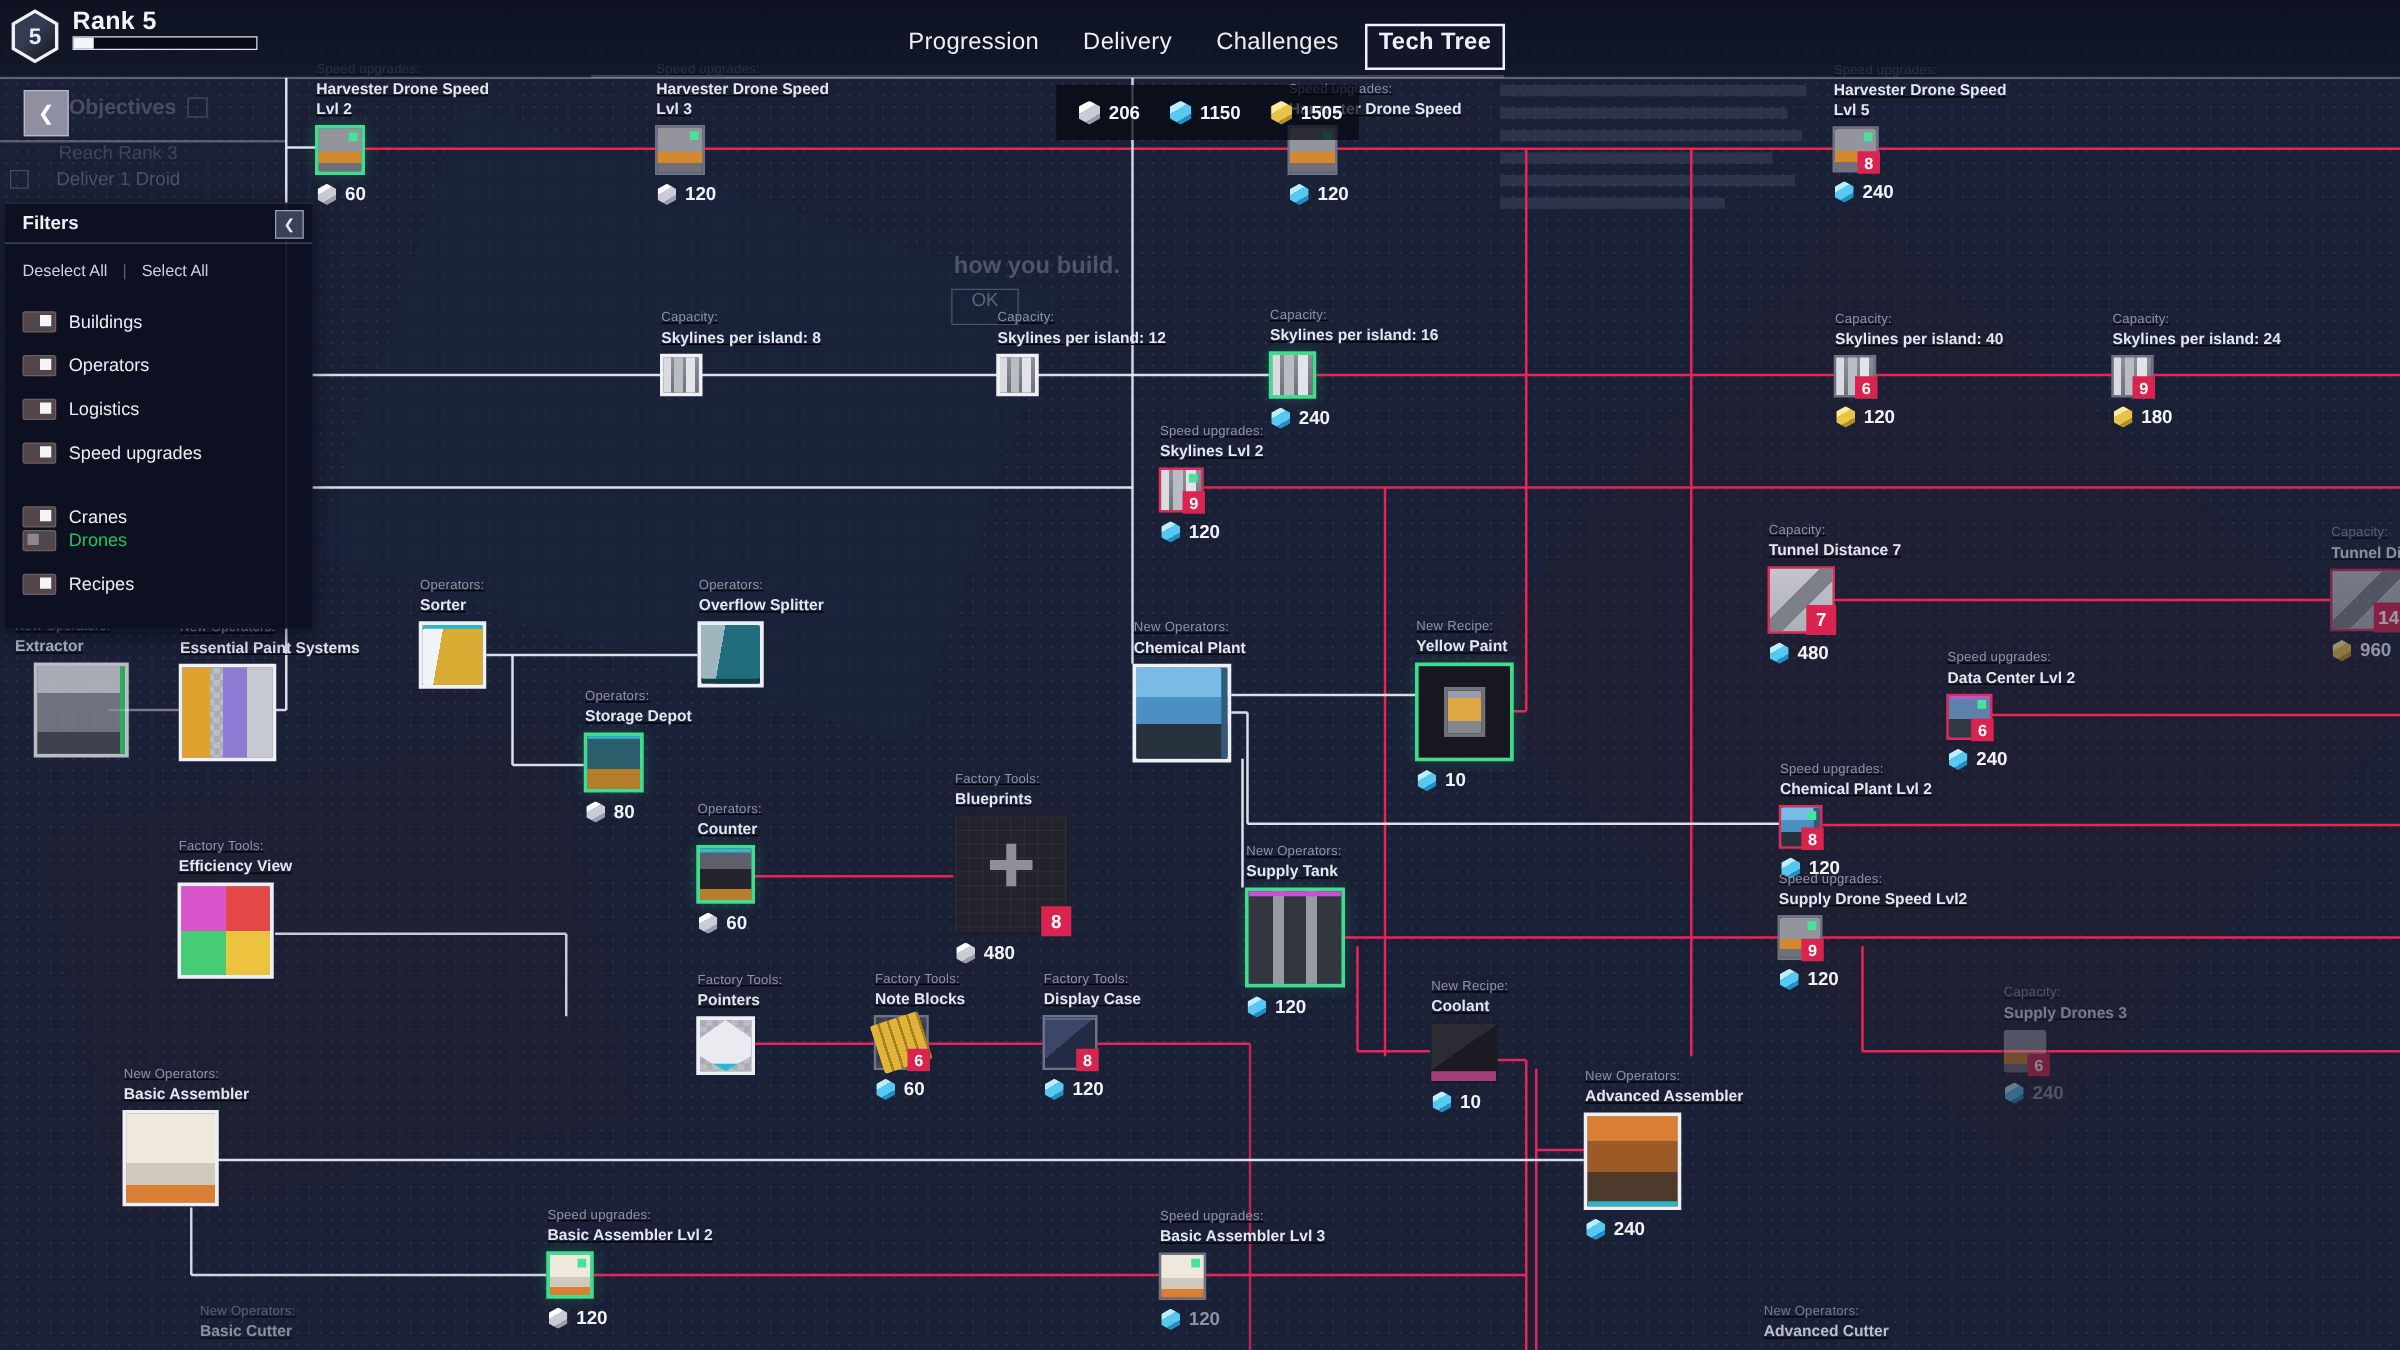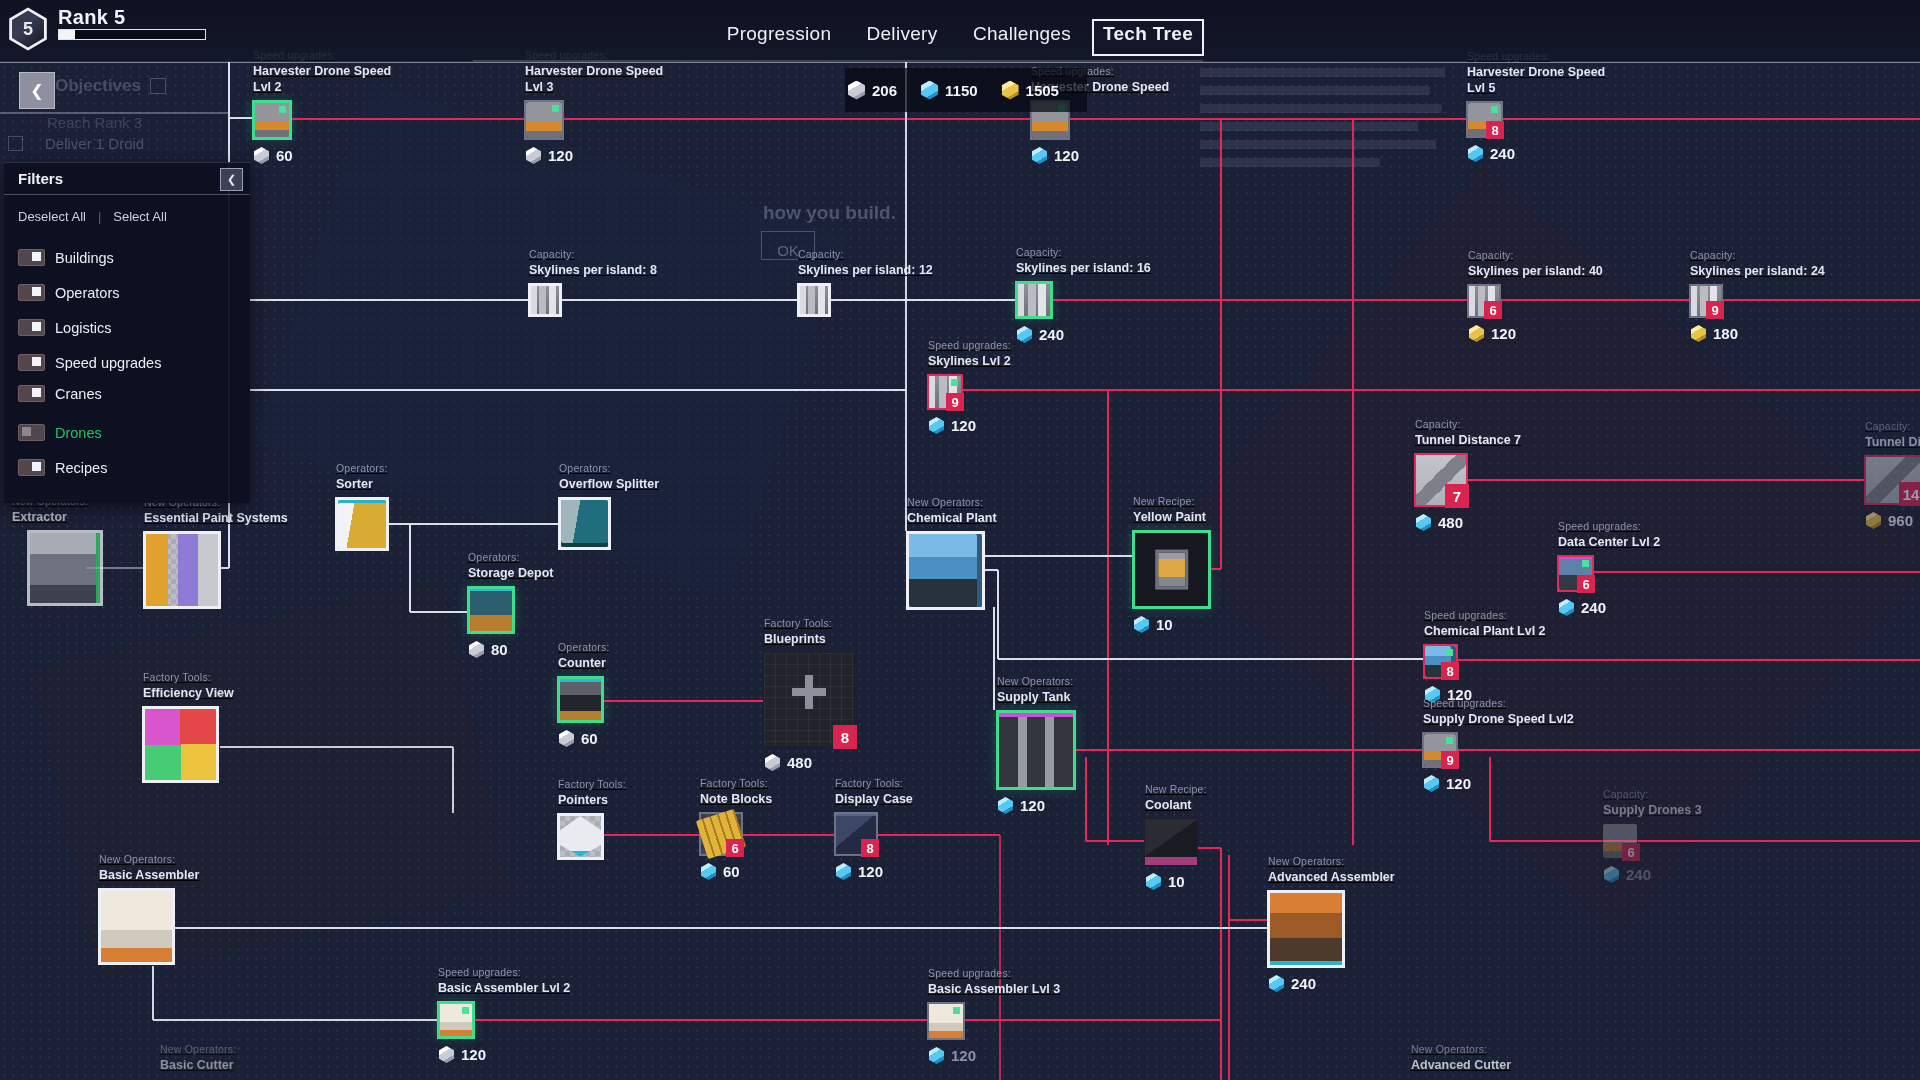--- a/index.html
+++ b/index.html
@@ -30,33 +30,33 @@
   #tab-active-box{position:absolute;left:1092px;top:19px;width:112px;height:37px;
     border:2px solid #f0f2f7;background:rgba(18,23,40,.92);box-sizing:border-box;z-index:40;}
   #tabline{position:absolute;left:473px;top:60px;width:730px;height:2px;background:#e8eaf2;z-index:39;}
   
   #back-btn{position:absolute;left:19px;top:72px;width:34px;height:35px;background:#8e8fa1;
     border:1px solid #b9bac8;display:flex;align-items:center;justify-content:center;
     color:#fff;font-size:16px;font-weight:bold;z-index:30;cursor:pointer;}
   
   #resources{position:absolute;left:845px;top:68px;width:242px;height:44px;
     background:rgba(7,9,18,.74);display:flex;align-items:center;gap:24px;
-    padding:0 3px;box-sizing:border-box;z-index:25;}
+    padding:0 18px;box-sizing:border-box;z-index:25;}
   .res{display:flex;align-items:center;gap:7px;color:#f4f5f9;font-size:15px;font-weight:bold;}
   .cube{width:17px;height:19px;clip-path:polygon(50% 0,100% 25%,100% 75%,50% 100%,0 75%,0 25%);}
   .cube.white{background:linear-gradient(150deg,#ffffff 35%,#c9ccd6 35% 68%,#9a9eac 68%);}
   .cube.blue{background:linear-gradient(150deg,#bdeeff 35%,#56c8f2 35% 68%,#1f8fc4 68%);
     filter:drop-shadow(0 0 5px rgba(86,200,242,.85));}
   .cube.yellow{background:linear-gradient(150deg,#ffeaa0 35%,#e8c34a 35% 68%,#b78f22 68%);
     filter:drop-shadow(0 0 4px rgba(232,195,74,.6));}
   
   .ghost{position:absolute;pointer-events:none;z-index:2;}
   .ghost-par{height:9px;background:rgba(150,160,195,.15);border-radius:2px;}
   #ghost-dialog-btn{border:1px solid rgba(170,175,200,.35);color:rgba(190,196,220,.4);
-    font-size:15px;display:flex;align-items:flex-end;justify-content:center;}
+    font-size:15px;display:flex;align-items:flex-start;justify-content:center;}
   
   #wires{position:absolute;inset:0;z-index:5;}
   
   #tree{position:absolute;inset:0;z-index:10;}
   .node{position:absolute;}
   .node .labels{position:absolute;bottom:100%;left:1px;margin-bottom:5px;width:max-content;max-width:165px;line-height:1.3;text-decoration:underline;}
   .node .cat{display:block;font-size:10.5px;color:#8d93a8;letter-spacing:.2px;}
   .node .nm{display:block;font-size:12.5px;color:#e4e7f1;font-weight:bold;white-space:pre-line;}
   .node .icon{position:relative;width:100%;height:100%;box-sizing:border-box;overflow:visible;}
   .node .art{position:absolute;inset:0;overflow:hidden;}
@@ -728,21 +728,21 @@
             <span class="knob"></span>
           </span>
           <span class="flabel" data-interactable="false">Logistics</span>
         </div>
         <div class="fitem" data-interactable="true" style="top: 191px;">
           <span class="toggle on" data-interactable="true">
             <span class="knob"></span>
           </span>
           <span class="flabel" data-interactable="false">Speed upgrades</span>
         </div>
-        <div class="fitem" data-interactable="true" style="top: 222px;">
+        <div class="fitem" data-interactable="true" style="top: 242px; text-decoration: underline;">
           <span class="toggle on" data-interactable="true">
             <span class="knob"></span>
           </span>
           <span class="flabel" data-interactable="false">Cranes</span>
         </div>
         <div class="fitem off" data-interactable="true" style="top: 261px;">
           <span class="toggle off" data-interactable="true">
             <span class="knob"></span>
           </span>
           <span class="flabel" data-interactable="false">Drones</span>

